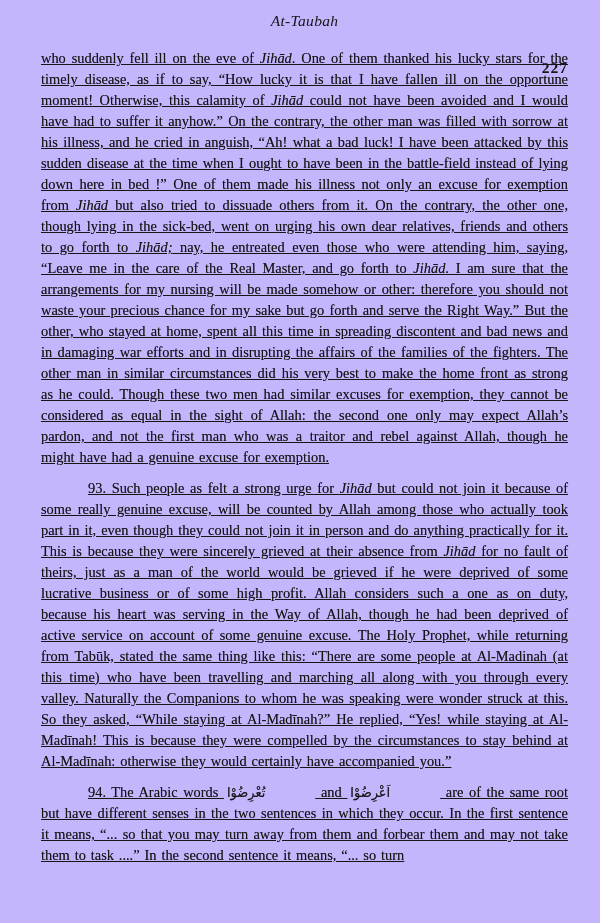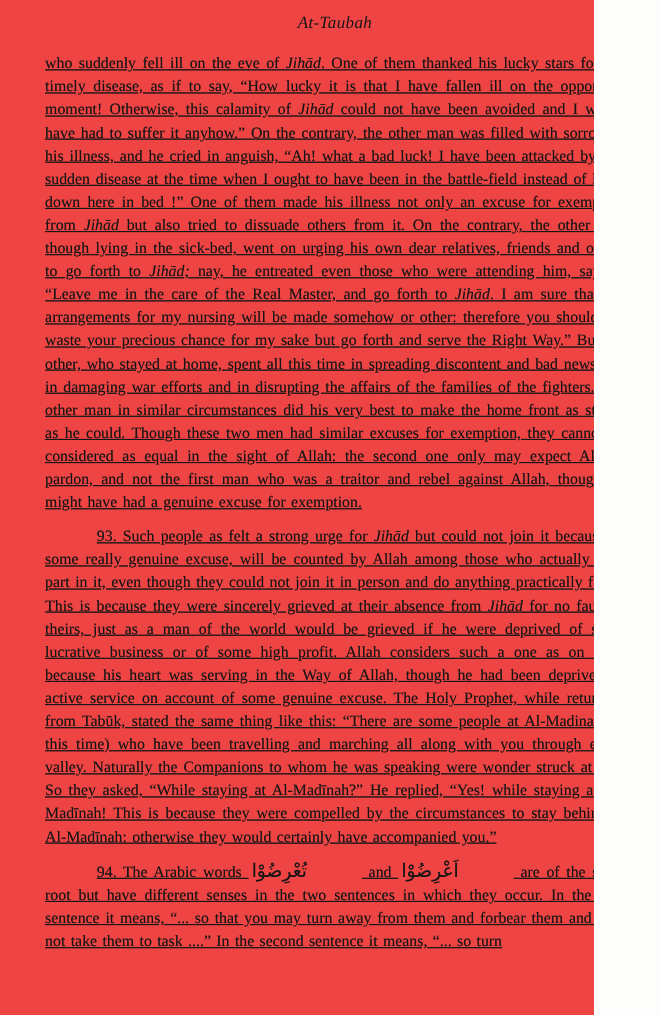--- a/index.html
+++ b/index.html
@@ -2,23 +2,23 @@
 <html><head>
 <meta charset="utf-8">
 <style>
   html, body {
     margin: 0;
     padding: 0;
     background: #fdfdfc;
   }
   .page {
     position: relative;
-    width: 540px;
+    width: 600px;
     height: 923px;
-    background: #ef4444;
+    background: #c4b5fd;
     font-family: "Liberation Serif", "DejaVu Serif", serif;
     color: #161616;
     overflow: hidden;
     box-sizing: border-box;
   }
   .page-header {
     position: absolute;
     top: 12px;
     left: 41px;
     width: 527px;
@@ -57,21 +57,21 @@
     margin: 0 0 10px 0;
   }
   .para.indent {
     text-indent: 47px;
   }
   .italic {
     font-style: italic;
   }
   .arabic {
     font-family: "DejaVu Sans", sans-serif;
-    font-size: 17px;
+    font-size: 13px;
     unicode-bidi: embed;
     direction: rtl;
     display: inline-block;
     padding: 0 3px;
   }
 </style>
 </head>
 <body>
 
 <div class="page">

